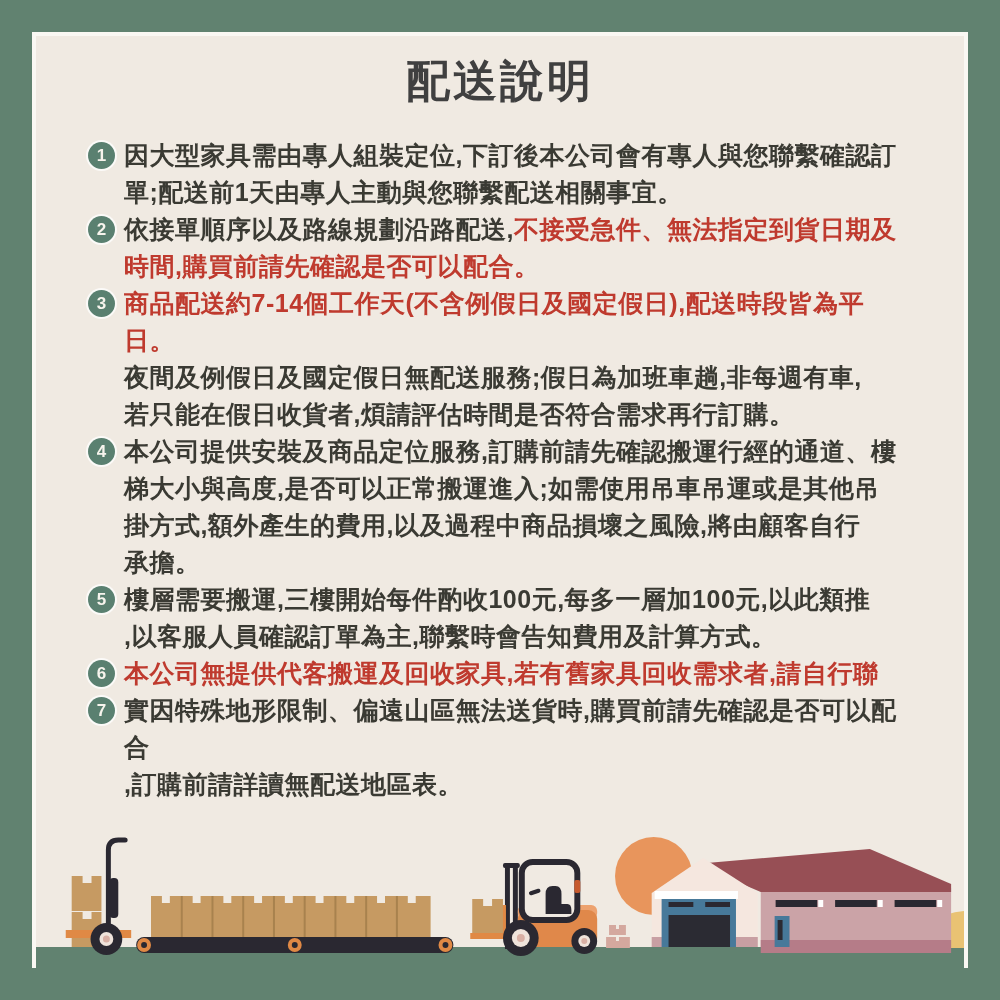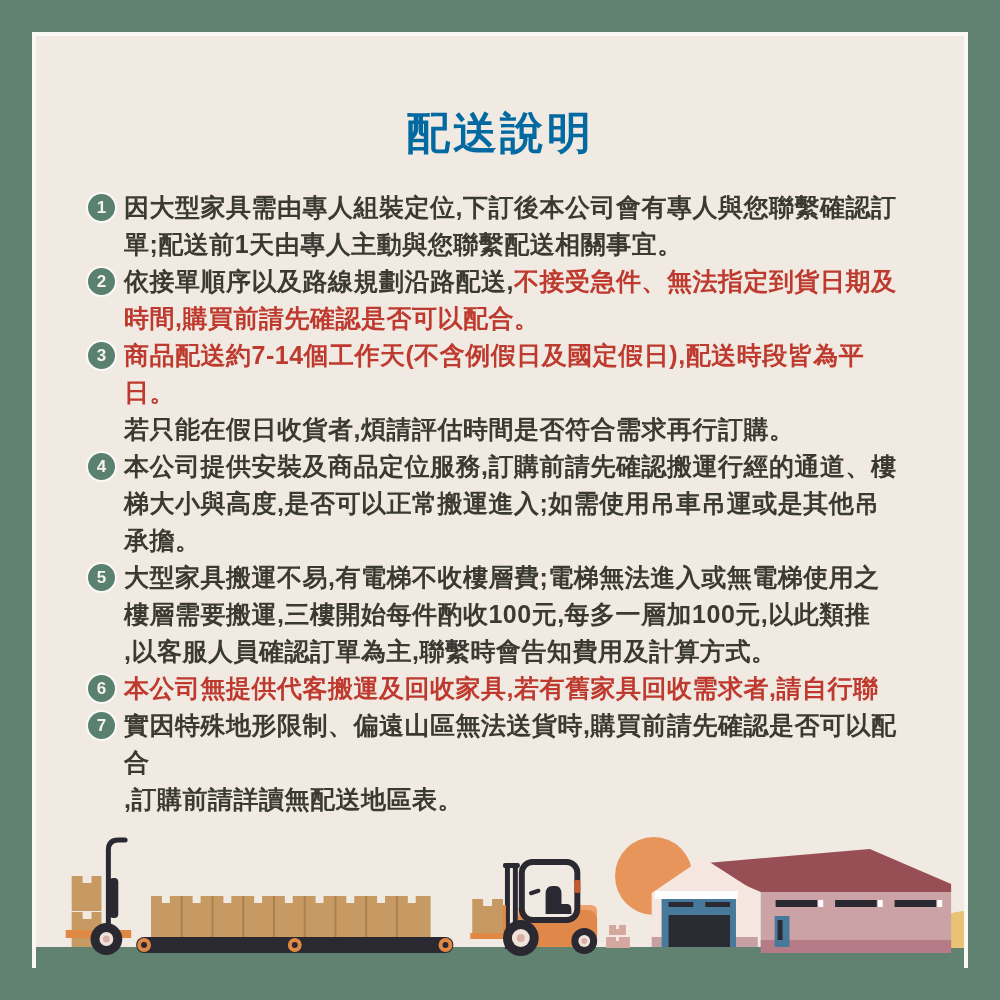--- a/index.html
+++ b/index.html
@@ -37,26 +37,26 @@
   }
   .panel{
     position:absolute;
     left:32px;top:32px;right:32px;bottom:32px;
     background:var(--panel);
     border:4px solid var(--panel-border);
     border-bottom:none;
     overflow:hidden;
   }
   .title{
-    margin-top:68px;
+    margin-top:16px;
     text-align:center;
     font-size:44px;
     font-weight:bold;
     letter-spacing:3px;
-    color:#0369a1;
+    color:#404040;
   }
   .list{
     margin:26px 52px 0 52px;
   }
   .item{
     display:flex;
     align-items:flex-start;
   }
   .badge{
     flex:0 0 auto;
@@ -103,35 +103,36 @@
         <div class="badge">2</div>
         <div class="item-text">
           <div class="line"><span class="seg-dark">依接單順序以及路線規劃沿路配送,</span><span class="seg-red">不接受急件、無法指定到貨日期及</span></div>
           <div class="line"><span class="seg-red">時間,購買前請先確認是否可以配合。</span></div>
         </div>
       </div>
       <div class="item">
         <div class="badge">3</div>
         <div class="item-text">
           <div class="line"><span class="seg-red">商品配送約7-14個工作天(不含例假日及國定假日),配送時段皆為平日。</span></div>
+          <div class="line"><span class="seg-dark">夜間及例假日及國定假日無配送服務;假日為加班車趟,非每週有車,</span></div>
           <div class="line"><span class="seg-dark">若只能在假日收貨者,煩請評估時間是否符合需求再行訂購。</span></div>
         </div>
       </div>
       <div class="item">
         <div class="badge">4</div>
         <div class="item-text">
           <div class="line"><span class="seg-dark">本公司提供安裝及商品定位服務,訂購前請先確認搬運行經的通道、樓</span></div>
           <div class="line"><span class="seg-dark">梯大小與高度,是否可以正常搬運進入;如需使用吊車吊運或是其他吊</span></div>
+          <div class="line"><span class="seg-dark">掛方式,額外產生的費用,以及過程中商品損壞之風險,將由顧客自行</span></div>
           <div class="line"><span class="seg-dark">承擔。</span></div>
         </div>
       </div>
       <div class="item">
         <div class="badge">5</div>
         <div class="item-text">
-          <div class="line"><span class="seg-dark">大型家具搬運不易,有電梯不收樓層費;電梯無法進入或無電梯使用之</span></div>
           <div class="line"><span class="seg-dark">樓層需要搬運,三樓開始每件酌收100元,每多一層加100元,以此類推</span></div>
           <div class="line"><span class="seg-dark">,以客服人員確認訂單為主,聯繫時會告知費用及計算方式。</span></div>
         </div>
       </div>
       <div class="item">
         <div class="badge">6</div>
         <div class="item-text">
           <div class="line"><span class="seg-red">本公司無提供代客搬運及回收家具,若有舊家具回收需求者,請自行聯</span></div>
         </div>
       </div>

